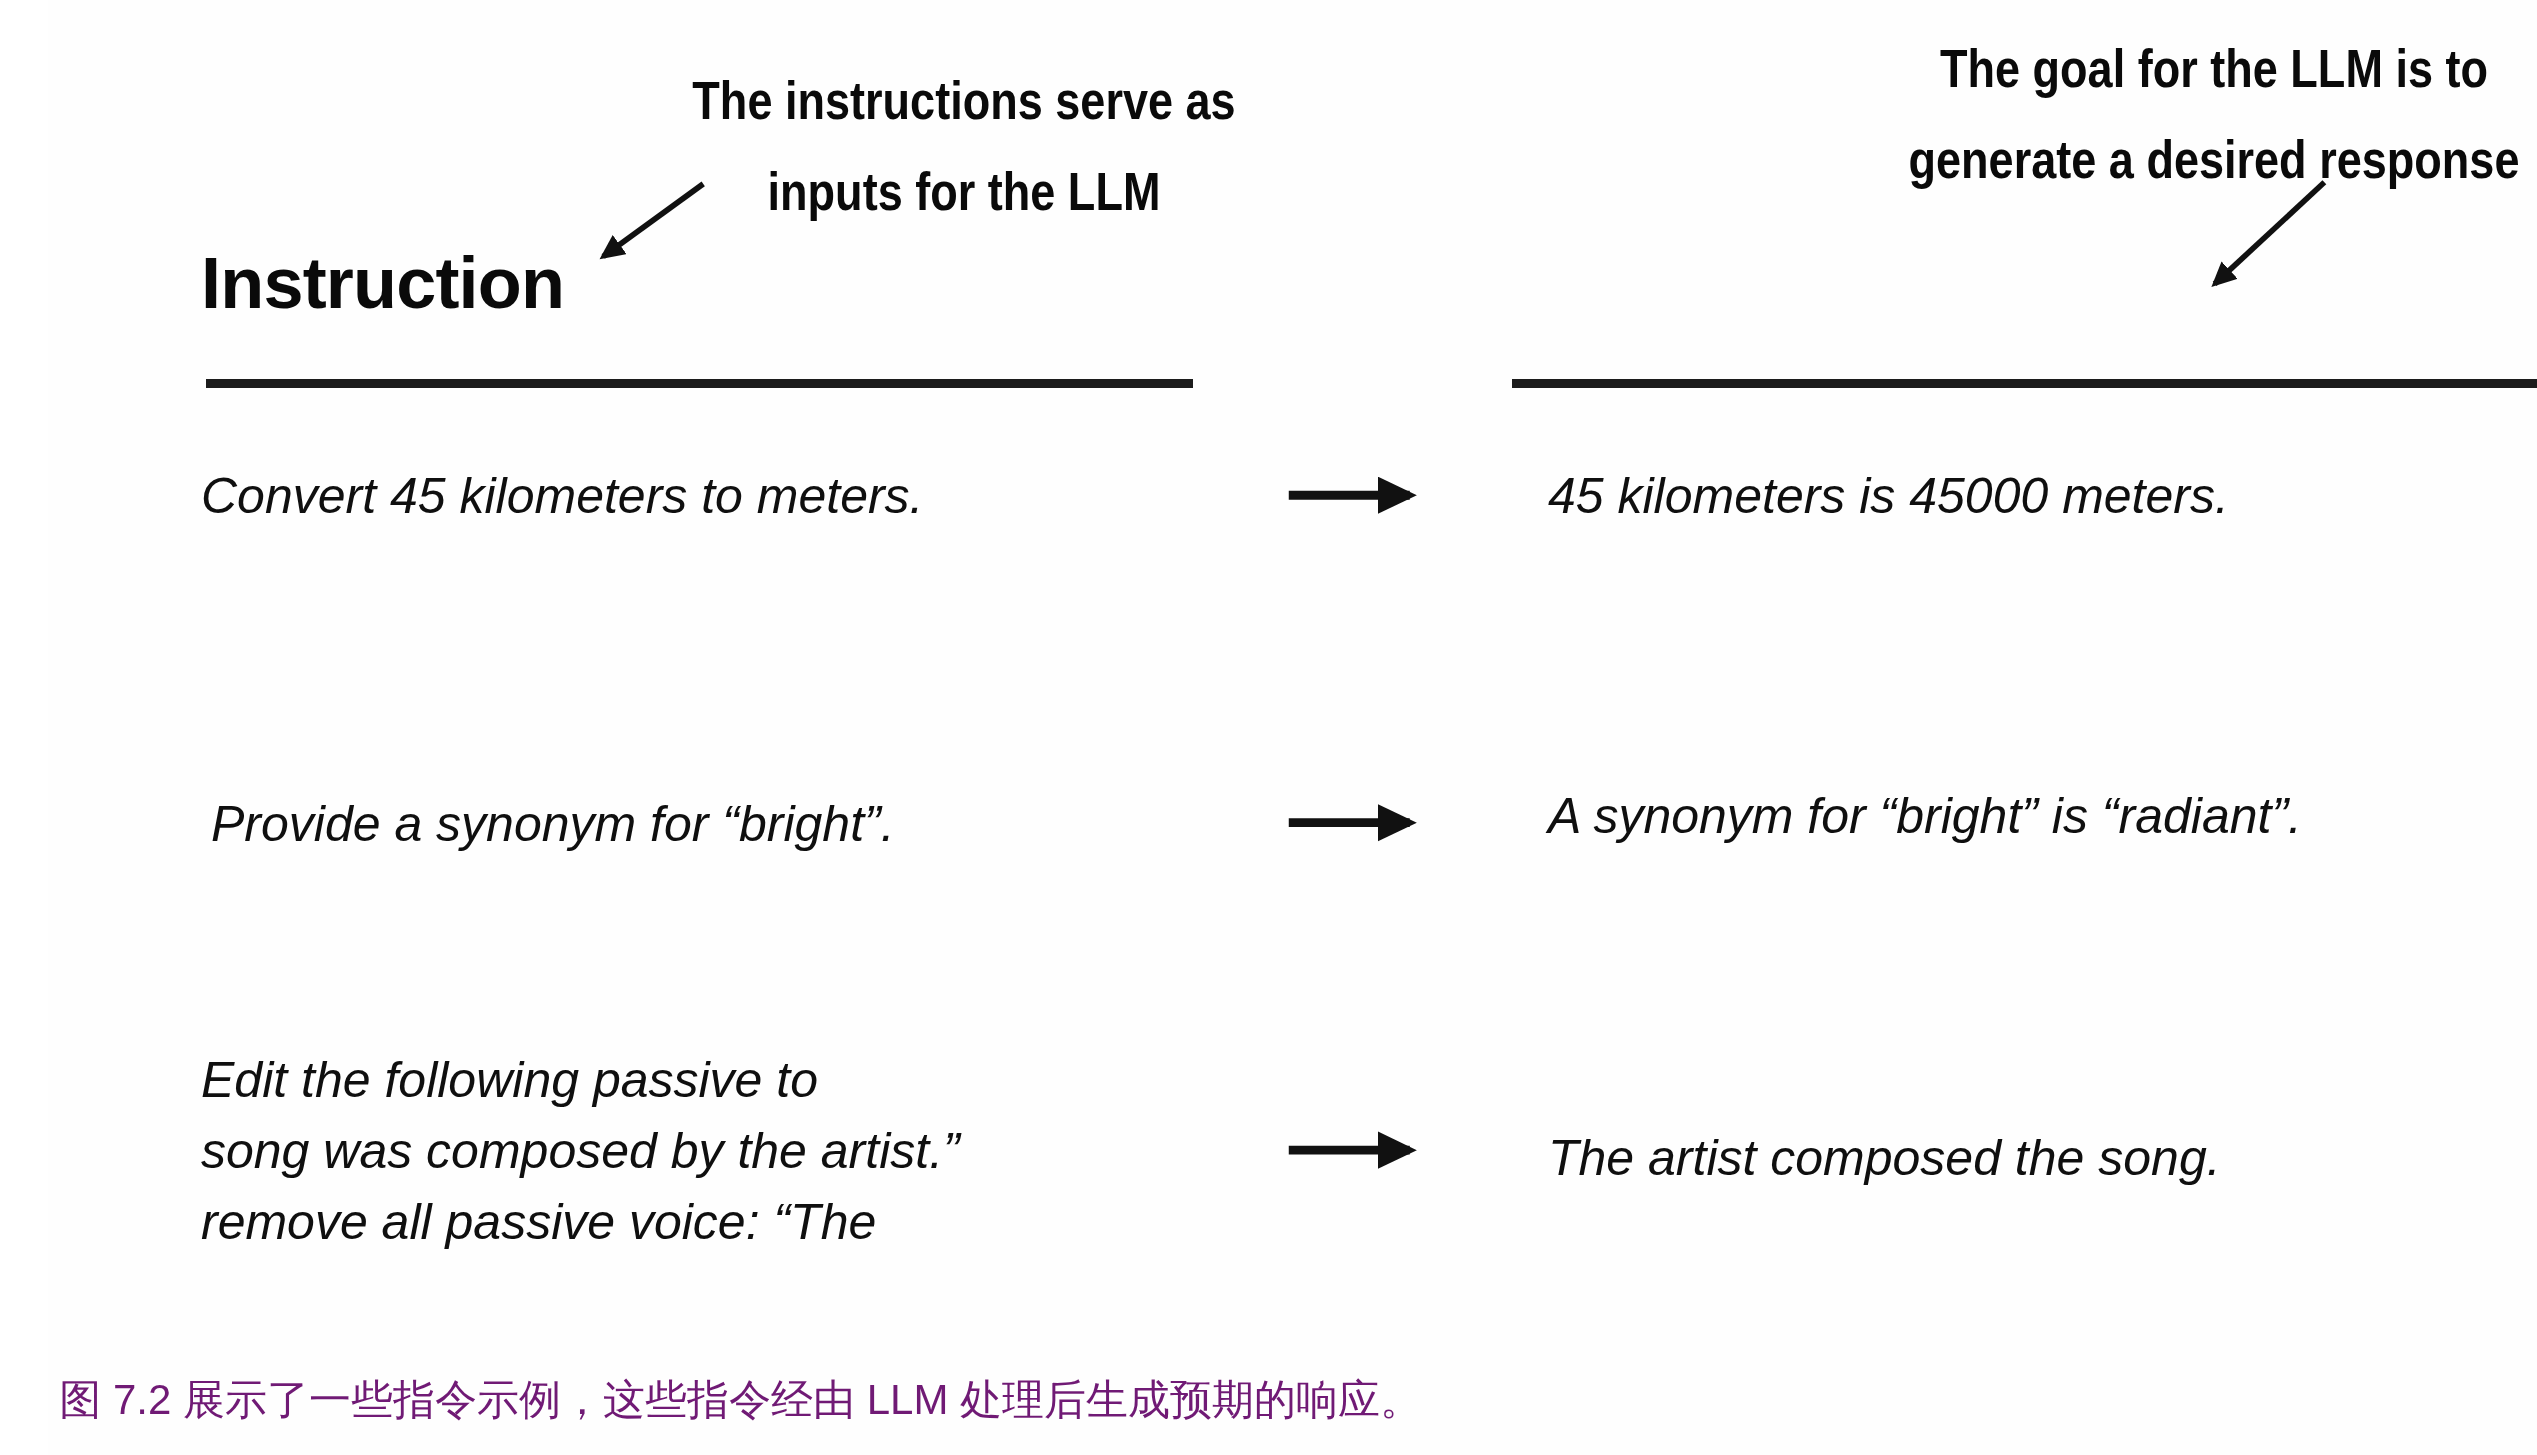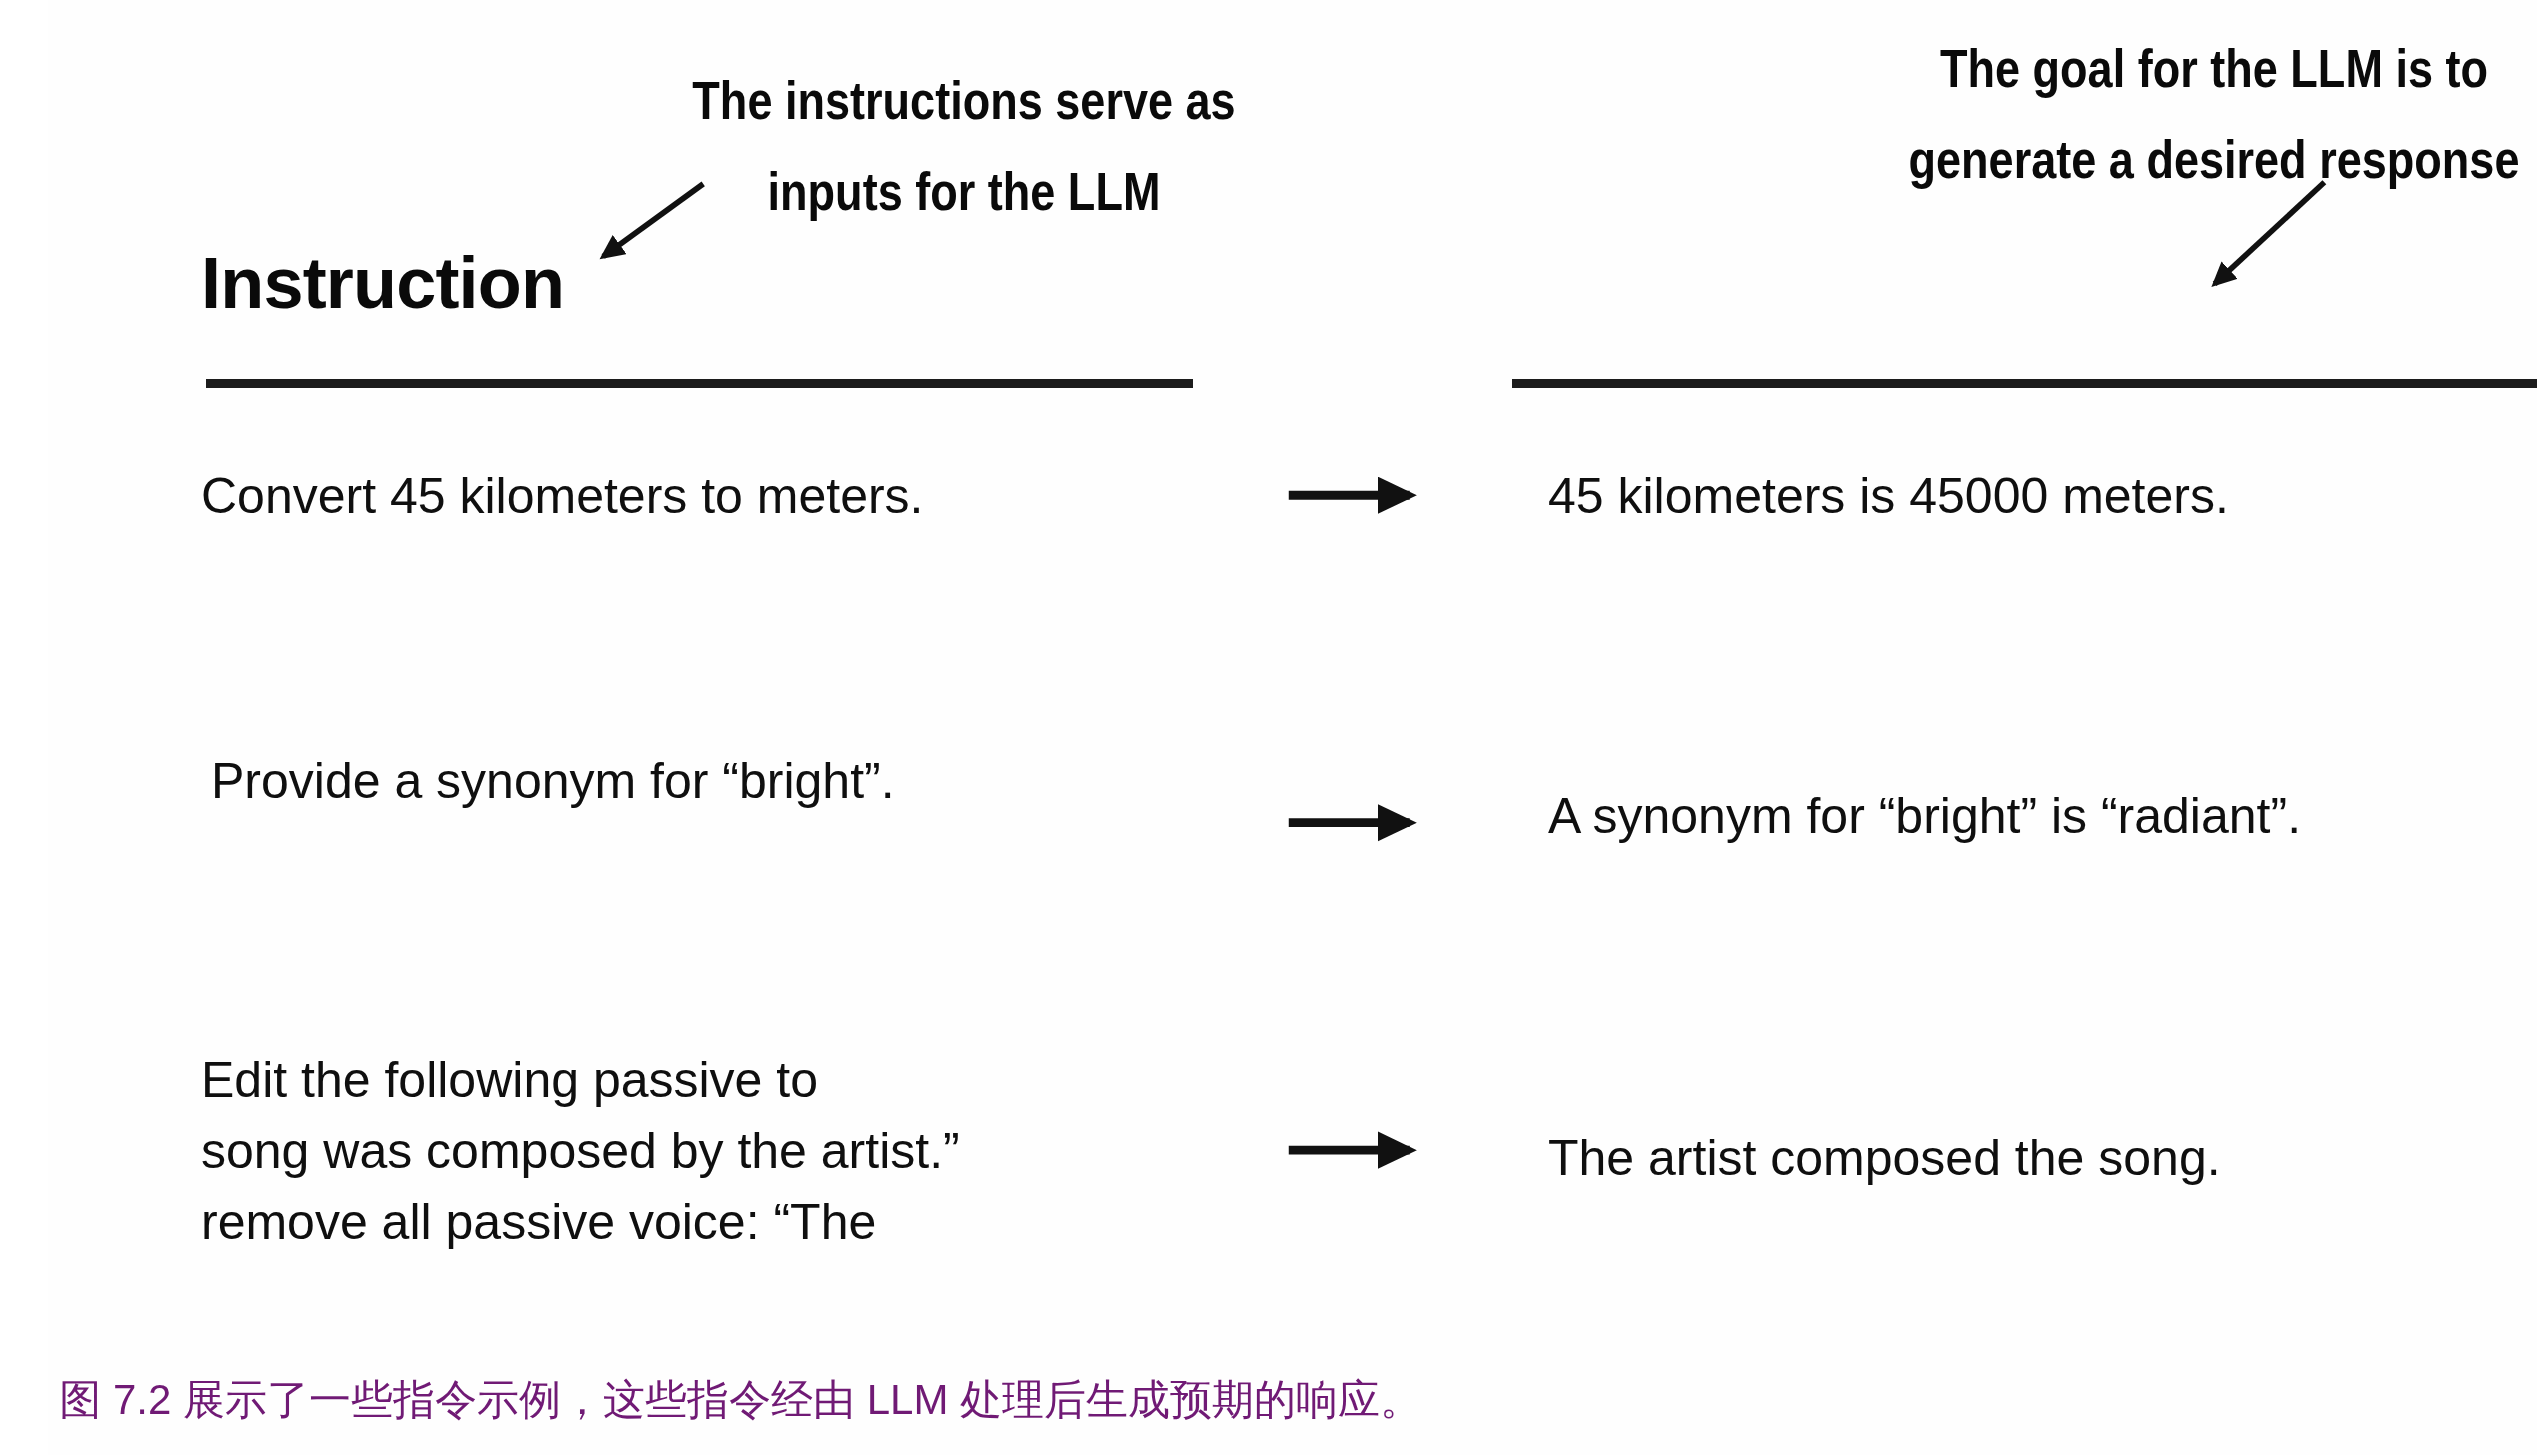--- a/index.html
+++ b/index.html
@@ -37,21 +37,21 @@
     height:9px;
     background:#1c1c1c;
   }
   .cell{
     position:absolute;
     font-size:50px;
     line-height:71px;
     color:#0f0f0f;
     white-space:nowrap;
   }
-  .cell .cell-line{display:block;}
+  .cell .cell-line{display:block;font-style:italic;}
   .caption{
     position:absolute;
     left:11.3px;top:1365px;
     font-size:42px;
     line-height:69px;
     color:#701a75;
     white-space:nowrap;
   }
   svg.arrow-layer{
     position:absolute;left:0;top:0;
@@ -79,21 +79,21 @@
   <div class="rule" style="left:158px;top:379px;width:987px;"></div>
   <div class="rule" style="left:1464px;top:379px;width:1032px;"></div>
 
   <div class="cell" style="left:153px;top:461px;">
     <span class="cell-line">Convert 45 kilometers to meters.</span>
   </div>
   <div class="cell" style="left:1500px;top:461px;">
     <span class="cell-line">45 kilometers is 45000 meters.</span>
   </div>
 
-  <div class="cell" style="left:163px;top:746px;">
+  <div class="cell" style="left:163px;top:789px;">
     <span class="cell-line">Provide a synonym for “bright”.</span>
   </div>
   <div class="cell" style="left:1500px;top:781px;">
     <span class="cell-line">A synonym for “bright” is “radiant”.</span>
   </div>
 
   <div class="cell" style="left:153px;top:1045px;">
     <span class="cell-line">Edit the following passive to</span>
     <span class="cell-line">song was composed by the artist.”</span>
     <span class="cell-line">remove all passive voice: “The</span>

